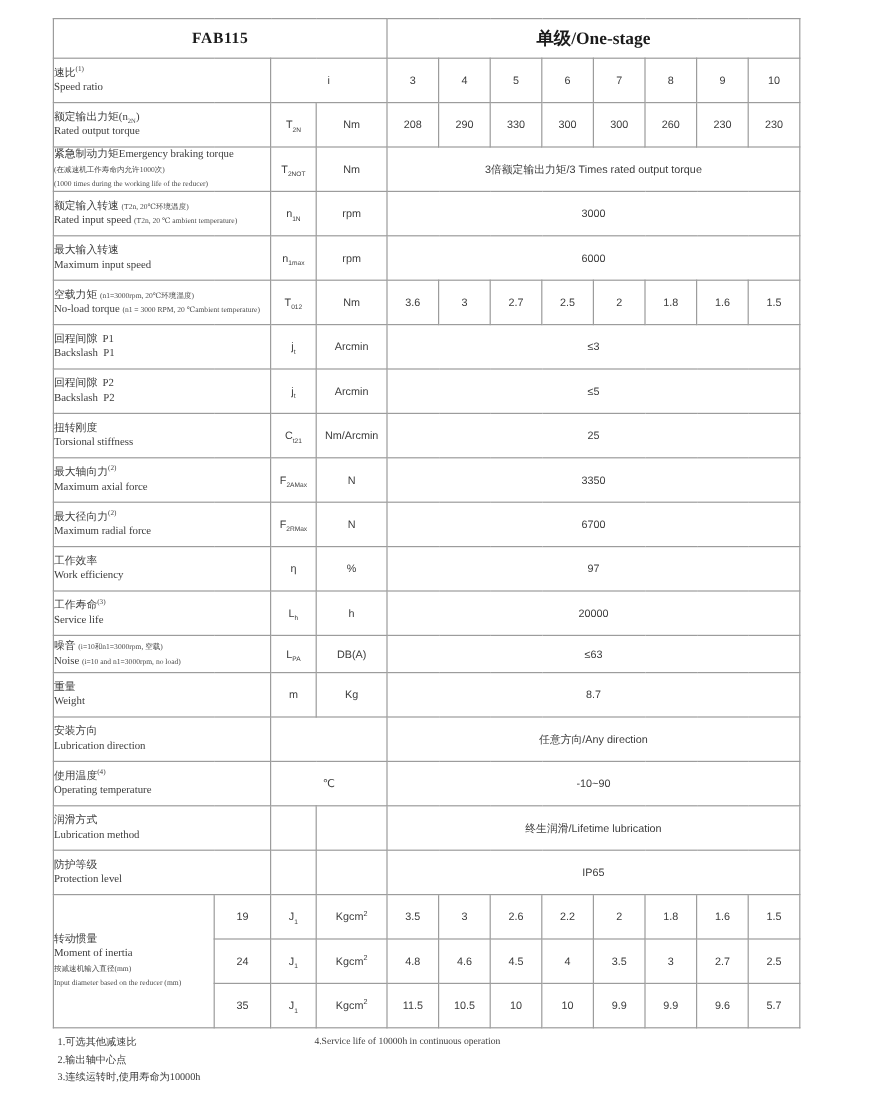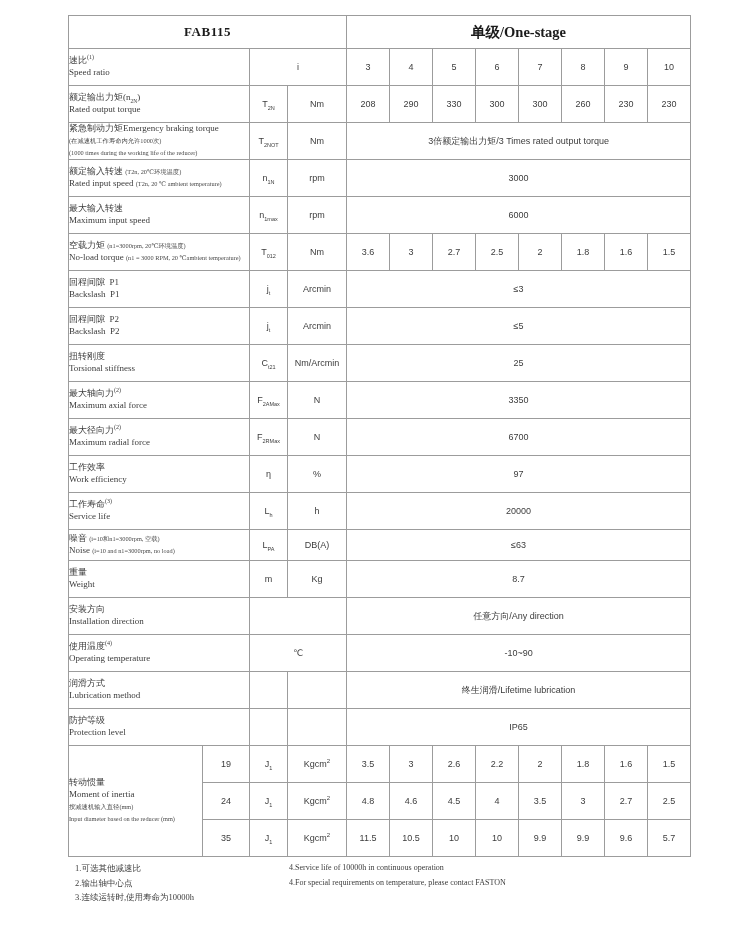--- a/index.html
+++ b/index.html
@@ -1,35 +1,35 @@
 <!DOCTYPE html>
 <html><head>
 <meta charset="utf-8">
 <style>
   html,body{margin:0;padding:0;background:#ffffff;}
   .page{position:relative;width:730px;height:930px;background:#ffffff;overflow:hidden;}
-  .table-wrap{position:absolute;left:44px;top:15px;margin-left:24px;}
+  .table-wrap{position:absolute;left:44px;top:15px;}
   table.spec{border-collapse:collapse;table-layout:fixed;width:622px;}
   table.spec th,table.spec td{border:1px solid #9c9c9c;padding:0;overflow:hidden;}
   thead tr{height:33px;}
   tbody tr{height:37px;}
   tbody tr.short{height:31px;}
   th.model{font-family:"Liberation Serif","DejaVu Serif",serif;font-size:13px;font-weight:bold;color:#1b1b1b;letter-spacing:.5px;text-align:center;}
   th.stage{font-family:"Liberation Serif","DejaVu Serif",serif;font-size:14.5px;font-weight:bold;color:#1b1b1b;}
   td.lbl{padding:2px 4px 2px 10px;font-family:"Liberation Serif","DejaVu Serif",serif;
          font-size:9px;color:#3c3c3c;text-align:left;vertical-align:middle;line-height:1.32;}
   td.lbl .lline{white-space:pre-wrap;}
   .sm{font-size:6.3px;color:#4a4a4a;}
   td.lbl sup,td.sym sup,td.unit sup{font-size:6px;line-height:0;}
   td.lbl sub,td.sym sub,td.unit sub{font-size:5.5px;line-height:0;}
   td.sym,td.unit,td.val{font-family:"Liberation Sans","DejaVu Sans",sans-serif;
          font-size:9px;color:#3c3c3c;text-align:center;vertical-align:middle;}
   .notes{position:absolute;left:48px;top:861px;display:flex;color:#3c3c3c;
          font-family:"Liberation Serif","DejaVu Serif",serif;}
-  .notes .col-zh{width:214px;font-size:8.5px;line-height:14.5px;margin-left:27px;}
+  .notes .col-zh{width:214px;font-size:8.5px;line-height:14.5px;}
   .notes .col-en{font-size:8px;line-height:14.5px;}
 </style>
 </head>
 <body>
 
 <div class="page">
   <div class="table-wrap">
     <table class="spec">
       <colgroup>
         <col style="width:134px">
@@ -204,21 +204,21 @@
               <div class="lline">重量</div>
               <div class="lline">Weight</div>
             </td>
             <td class="sym">m</td>
             <td class="unit">Kg</td>
             <td class="val" colspan="8">8.7</td>
           </tr>
           <tr>
             <td class="lbl" colspan="2">
               <div class="lline">安装方向</div>
-              <div class="lline">Installation direction</div>
+              <div class="lline">Lubrication direction</div>
             </td>
             <td class="sym" colspan="2"></td>
             <td class="val" colspan="8">任意方向/Any direction</td>
           </tr>
           <tr>
             <td class="lbl" colspan="2">
               <div class="lline">使用温度<sup>(4)</sup></div>
               <div class="lline">Operating temperature</div>
             </td>
             <td class="sym" colspan="2">℃</td>
@@ -292,16 +292,15 @@
   </div>
 
   <div class="notes">
     <div class="col-zh">
       <div>1.可选其他减速比</div>
       <div>2.输出轴中心点</div>
       <div>3.连续运转时,使用寿命为10000h</div>
     </div>
     <div class="col-en">
       <div>4.Service life of 10000h in continuous operation</div>
-      <div>4.For special requirements on temperature, please contact FASTON</div>
     </div>
   </div>
 </div>
 
 </body></html>

